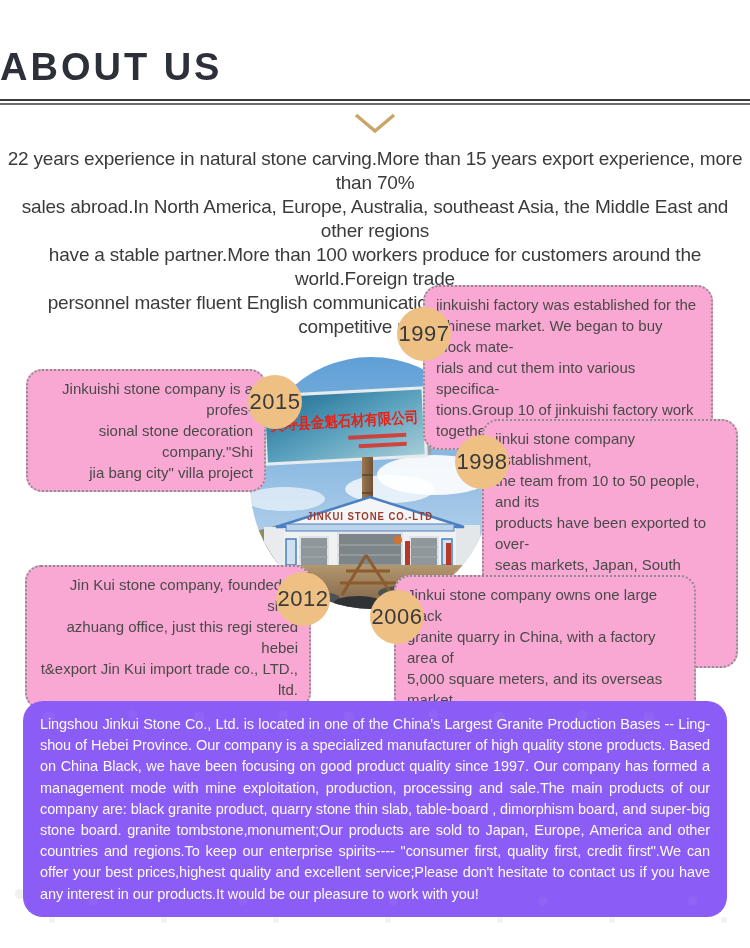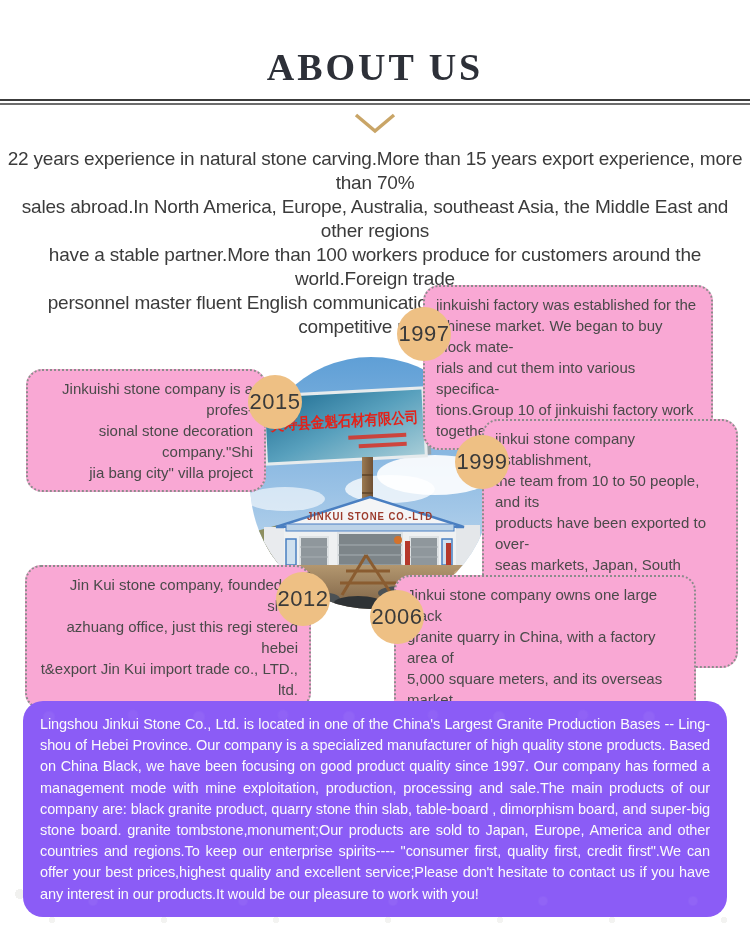--- a/index.html
+++ b/index.html
@@ -6,23 +6,23 @@
   html,body { background:#ffffff; }
   .page {
     position:relative; width:750px; height:948px; margin:0 auto;
     background:#ffffff; overflow:hidden;
     font-family:"Liberation Sans","DejaVu Sans",sans-serif;
   }
 
   
   .hdr { padding-top:46px; }
   .hdr h1 {
-    font-family:Liberation Serif, serif;
+    font-family:Liberation Sans, sans-serif;
     font-weight:700; font-size:38px; line-height:42px;
-    letter-spacing:3px; color:#2d3038; text-align:center;
+    letter-spacing:3px; color:#2d3038; text-align:left;
   }
   .double-rule {
     margin-top:11px; height:6px; width:100%;
     border-top:2px solid #3c3c3c; border-bottom:2px solid #6d6d6d;
   }
   .chevron-wrap { text-align:center; margin-top:7px; height:24px; }
 
   
   .intro {
     margin:11px auto 0; width:742px;
@@ -233,21 +233,21 @@
 azhuang office, just this regi stered hebei
 t&amp;export Jin Kui import trade co., LTD., ltd.</div>
   <div class="bubble b2007">Jinkui stone company owns one large black
 granite quarry in China, with a factory area of
 5,000 square meters, and its overseas market
 extends to more than 30 countries such as
 Russia and the Middle East.</div>
 
   <div class="badge y1997">1997</div>
   <div class="badge y2015">2015</div>
-  <div class="badge y2002">1999</div>
+  <div class="badge y2002">1998</div>
   <div class="badge y2012">2012</div>
   <div class="badge y2007">2006</div>
 
   <div class="about-box">
     <div class="damask"></div>
     <p>Lingshou Jinkui Stone Co., Ltd. is located in one of the China's Largest Granite Production Bases -- Ling-shou of Hebei Province. Our company is a specialized manufacturer of high quality stone products. Based on China Black, we have been focusing on good product quality since 1997. Our company has formed a management mode with mine exploitation, production, processing and sale.The main products of our company are: black granite product, quarry stone thin slab, table-board , dimorphism board, and super-big stone board. granite tombstone,monument;Our products are sold to Japan, Europe, America and other countries and regions.To keep our enterprise spirits---- "consumer first, quality first, credit first".We can offer your best prices,highest quality and excellent service;Please don't hesitate to contact us if you have any interest in our products.It would be our pleasure to work with you!</p>
   </div>
 
 </div>
 

